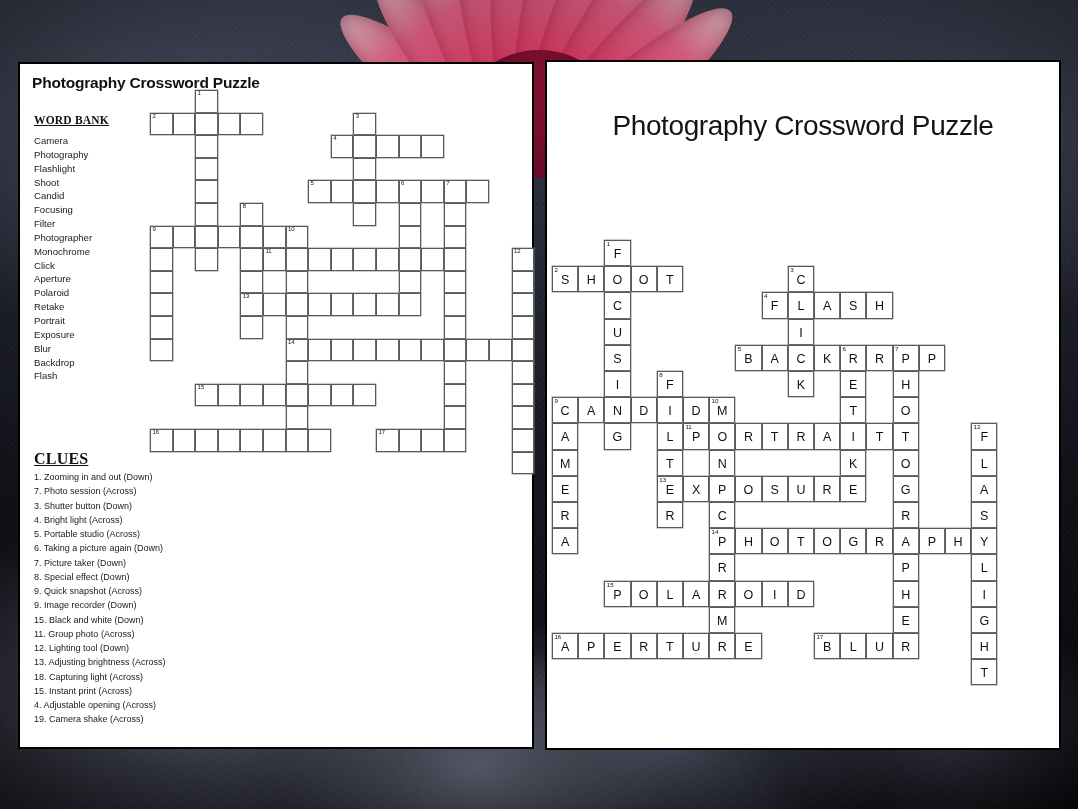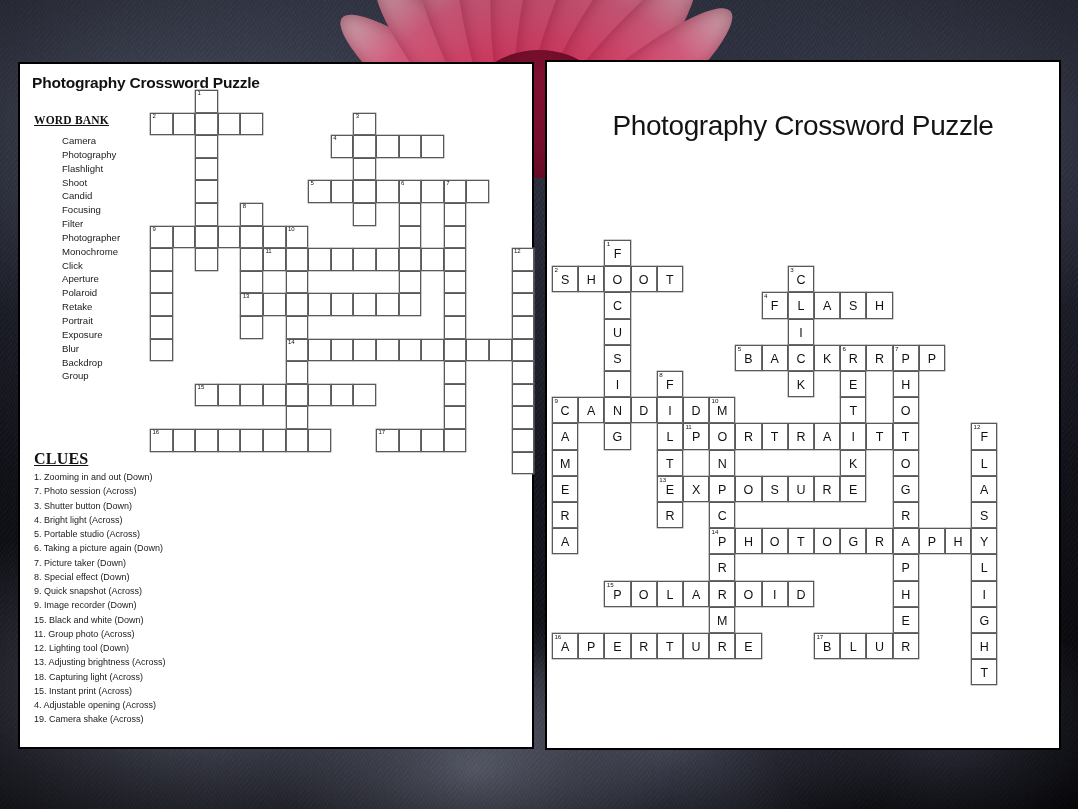--- a/index.html
+++ b/index.html
@@ -59,21 +59,21 @@
     position:absolute; left:12px; top:10px;
     font-size:15.5px; font-weight:700; color:#111; letter-spacing:-.2px; white-space:nowrap;
   }
   .wb-head {
     position:absolute; left:14px; top:50px;
     font-family:"Liberation Serif", serif;
     font-size:11.5px; font-weight:700; color:#111;
     text-decoration:underline; letter-spacing:.2px;
   }
   .wb-list { position:absolute; left:14px; top:70px; width:120px; }
-  .wb-list li { list-style:none; font-size:9.6px; color:#1a1a1a; line-height:13.85px; white-space:nowrap;margin-left:28px; }
+  .wb-list li { list-style:none; font-size:9.6px; color:#1a1a1a; line-height:13.85px; white-space:nowrap; }
   .wb-list { margin:0; padding:0; }
 
   .clues-head {
     position:absolute; left:14px; top:386px;
     font-family:"Liberation Serif", serif;
     font-size:16px; font-weight:700; color:#111;
     text-decoration:underline; letter-spacing:.2px;
   }
   .clues-list { position:absolute; left:14px; top:406px; width:300px; margin:0; padding:0; }
   .clues-list li { list-style:none; font-size:9px; color:#1a1a1a; line-height:14.25px; white-space:nowrap; }
@@ -149,21 +149,21 @@
       <li>Photographer</li>
       <li>Monochrome</li>
       <li>Click</li>
       <li>Aperture</li>
       <li>Polaroid</li>
       <li>Retake</li>
       <li>Portrait</li>
       <li>Exposure</li>
       <li>Blur</li>
       <li>Backdrop</li>
-      <li>Group</li>
+      <li>Flash</li>
     </ul>
 
   <div class="grid" id="grid-puzzle">
       <div class="cell" style="left: 45.2px; top: 0px;">
         <span class="num">1</span>
       </div>
       <div class="cell" style="left: 45.2px; top: 22.6px;"></div>
       <div class="cell" style="left: 45.2px; top: 45.2px;"></div>
       <div class="cell" style="left: 45.2px; top: 67.8px;"></div>
       <div class="cell" style="left: 45.2px; top: 90.4px;"></div>

